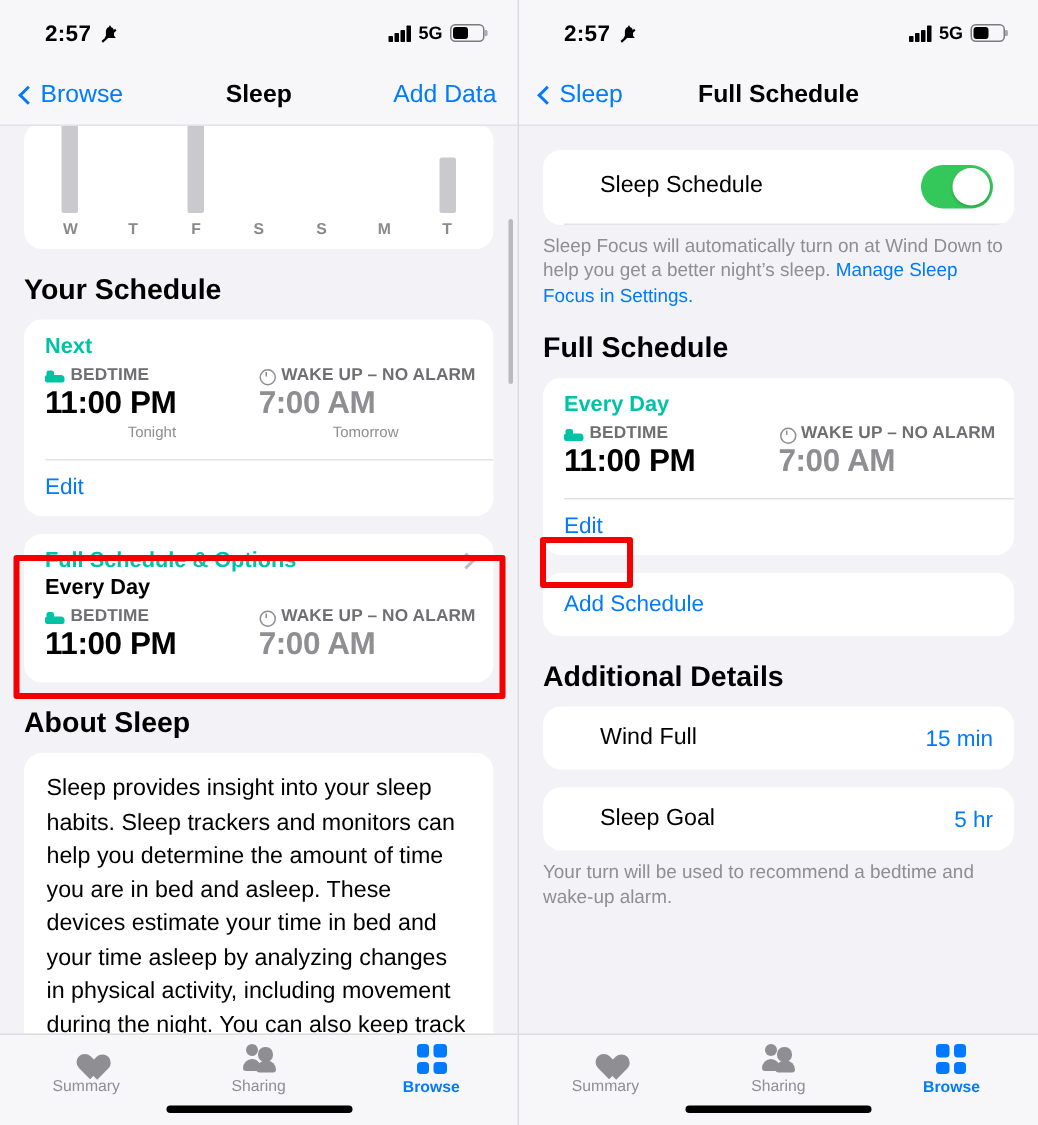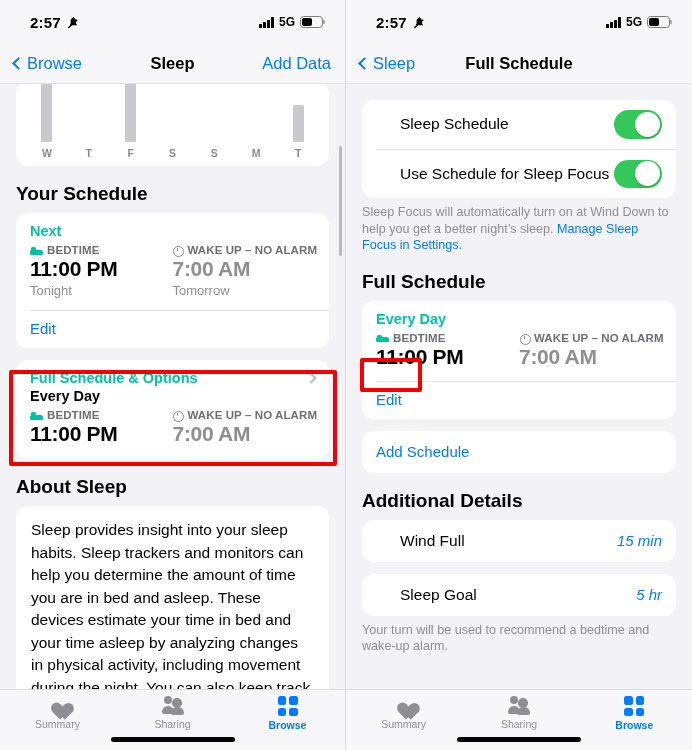--- a/index.html
+++ b/index.html
@@ -101,35 +101,35 @@
   .tlabel { display:flex; align-items:center; gap:4px; font-size:11.5px; font-weight:600; color:#6e6e73; letter-spacing:.1px; white-space:nowrap;}
   .tval { font-size:21px; font-weight:700; color:#000; margin-top:1px; letter-spacing:-.3px;}
   .tval.gray { color:#8e8e93; font-weight:600; }
   .bed-icon { width:13px; height:9px; position:relative; flex:0 0 auto; }
   .bed-icon::before{content:"";position:absolute;left:0;bottom:0;width:13px;height:5px;background:#00c3a5;border-radius:1.5px 2.5px 1.5px 1.5px;}
   .bed-icon::after{content:"";position:absolute;left:1px;top:1.5px;width:5px;height:3.5px;background:#00c3a5;border-radius:1.5px;}
   .alarm-icon { width:11px; height:11px; flex:0 0 auto; position:relative;}
   .alarm-icon::before{content:"";position:absolute;left:0.5px;top:1.5px;width:9px;height:9px;border:1.3px solid #8e8e93;border-radius:50%;}
   .alarm-icon::after{content:"";position:absolute;left:4.6px;top:3.5px;width:1.2px;height:3.4px;background:#8e8e93;}
 
-  .sub-note { font-size:13px; color:#8e8e93; margin-top:2px; }
+  .sub-note { font-size:10px; color:#8e8e93; margin-top:2px;text-align:center; }
   .link-row { padding: 9px 14px 10px 14px; }
   .blue-link { color:#007aff; font-size:15px; cursor:pointer; }
 
   
   .about-card { background:#fff; border-radius:12px; padding: 13px 15px 0 15px; }
   .about-text { font-size:15.5px; line-height:22.5px; color:#000; }
 
   
   .row {
     display:flex; align-items:center; justify-content:space-between;
     padding: 10px 14px; min-height: 42px;
   }
   .row-label { font-size:15.5px; color:#000;margin-left:24px; }
-  .row-value { font-size:15px; color:#007aff;font-style:italic; }
+  .row-value { font-size:15px; color:#007aff; }
   .toggle {
     width:48px; height:28.5px; border-radius:15px; background:#34c759;
     position:relative; flex:0 0 auto; cursor:pointer;
   }
   .toggle .knob {
     position:absolute; right:1.8px; top:1.8px;
     width:24.8px; height:24.8px; border-radius:50%; background:#fff;
     box-shadow: 0 1px 2px rgba(0,0,0,.22);
   }
 
@@ -376,26 +376,20 @@
       <div class="pad" style="padding-top:16px">
 
         <div class="card">
           <div class="row">
             <span class="row-label">Sleep Schedule</span>
             <span class="toggle">
                 <span class="knob"></span>
               </span>
           </div>
           <div class="divider"></div>
-          <div class="row">
-            <span class="row-label">Use Schedule for Sleep Focus</span>
-            <span class="toggle">
-                <span class="knob"></span>
-              </span>
-          </div>
         </div>
       </div>
 
       <div class="footnote">
         <span>Sleep Focus will automatically turn on at Wind Down to help you get a better night’s sleep. </span><a href="#">Manage Sleep Focus in Settings.</a>
       </div>
 
       <div class="pad">
         <div class="sec-h">Full Schedule</div>
 

